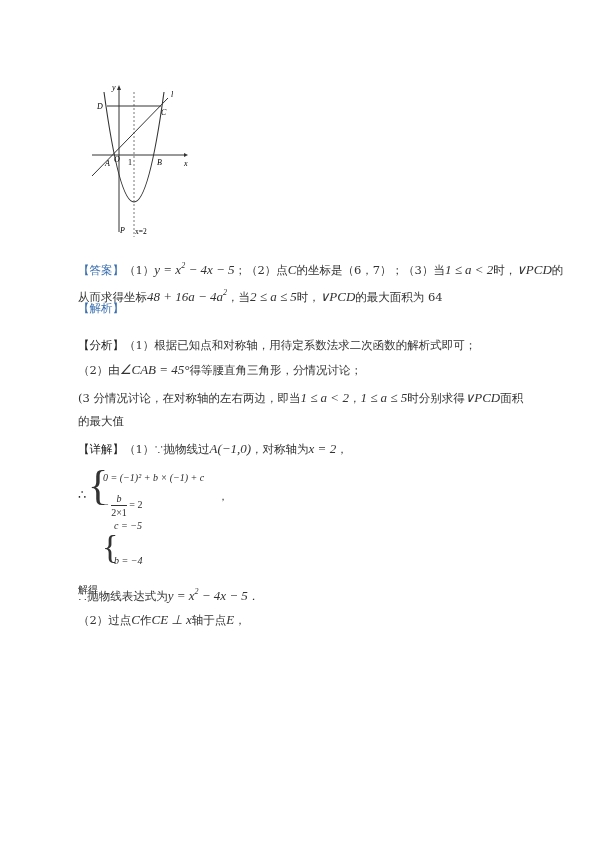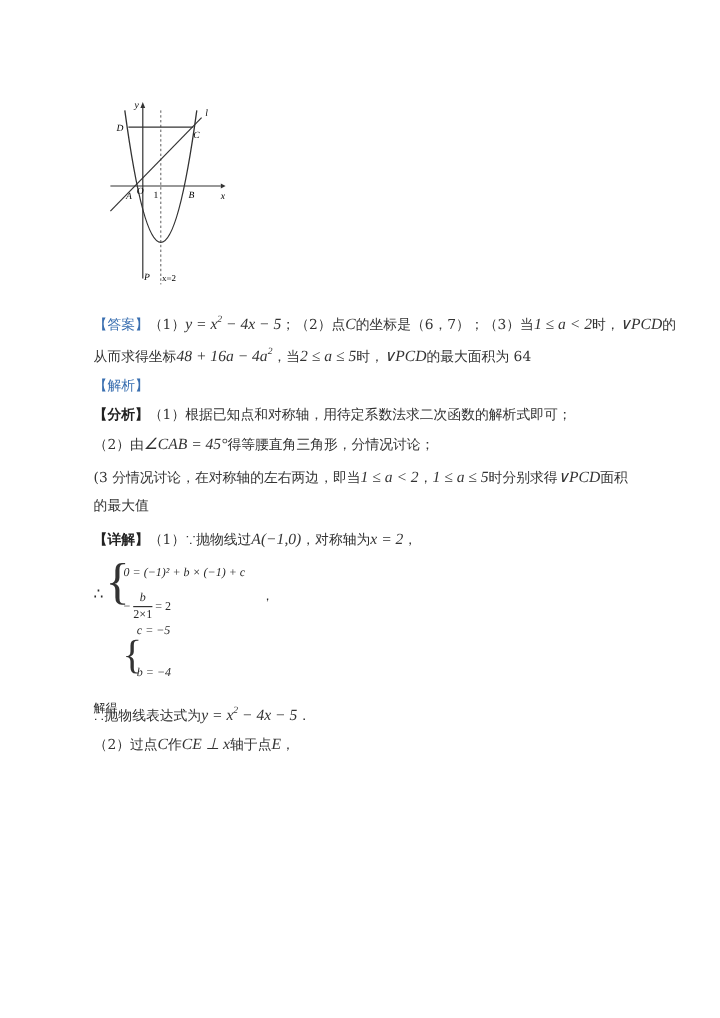--- a/index.html
+++ b/index.html
@@ -1,21 +1,21 @@
 <!DOCTYPE html>
 <html><head>
   <meta charset="utf-8">
   <style>
     html, body { margin: 0; padding: 0; background: #ffffff; }
     body { width: 600px; height: 848px; position: relative; overflow: hidden;
       font-family: "DejaVu Serif", serif; color: #2a2a2a; }
     .figure { position: absolute; left: 88px; top: 82px; width: 110px; height: 156px; }
     .line { position: absolute; left: 78px; font-size: 11.5px; line-height: 16px; white-space: nowrap; color: #333; }
     .tag { color: #3a6fb0; }
-    .tag-b { color: #222; font-weight: bold; }
+    .tag-b { color: #222; font-weight: normal; }
     .m { font-family: "Liberation Serif", serif; font-style: italic; font-size: 13px; }
     .sup { font-size: 8px; vertical-align: 6px; }
     .brace { font-family: "Liberation Serif", serif; font-size: 34px; line-height: 34px; position: absolute; color: #333; }
     .row { position: absolute; white-space: nowrap; font-family: "Liberation Serif", serif; font-size: 10px; }
     .frac { display: inline-block; text-align: center; vertical-align: middle; }
     .frac .num { display: block; border-bottom: 1px solid #333; padding: 0 2px; line-height: 13px; font-style: italic; }
     .frac .den { display: block; line-height: 14px; }
   </style>
 </head>
 <body>
@@ -52,21 +52,21 @@
 </div>
 
 <div class="line" style="top:258px;">
   <span class="tag">【答案】</span><span>（1）</span><span class="m"><span>y = x</span><span class="sup">2</span><span> − 4x − 5</span></span><span>；（2）点</span><span class="m">C</span><span>的坐标是（6，7）；（3）当</span><span class="m">1 ≤ a &lt; 2</span><span>时，</span><span class="m">∨PCD</span><span>的</span>
 </div>
 
 <div class="line" style="top:285px;">
   <span>从而求得坐标</span><span class="m"><span>48 + 16a − 4a</span><span class="sup">2</span></span><span>，当</span><span class="m">2 ≤ a ≤ 5</span><span>时，</span><span class="m">∨PCD</span><span>的最大面积为 64</span>
 </div>
 
-<div class="line" style="top:313px;">
+<div class="line" style="top:300px;">
   <span class="tag">【解析】</span>
 </div>
 
 <div class="line" style="top:337px;">
   <span class="tag-b">【分析】</span><span>（1）根据已知点和对称轴，用待定系数法求二次函数的解析式即可；</span>
 </div>
 
 <div class="line" style="top:362px;">
   <span>（2）由</span><span class="m">∠CAB = 45°</span><span>得等腰直角三角形，分情况讨论；</span>
 </div>

